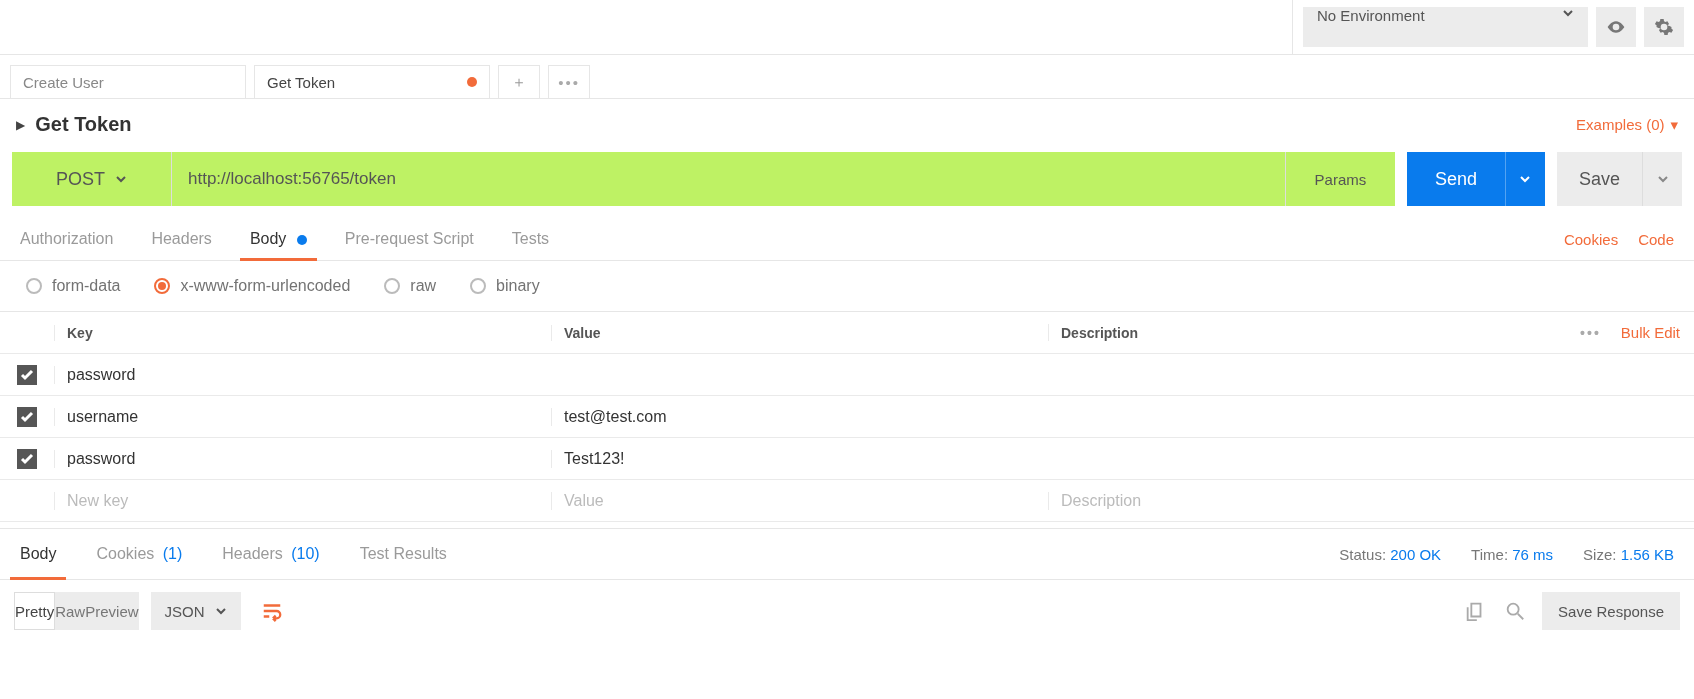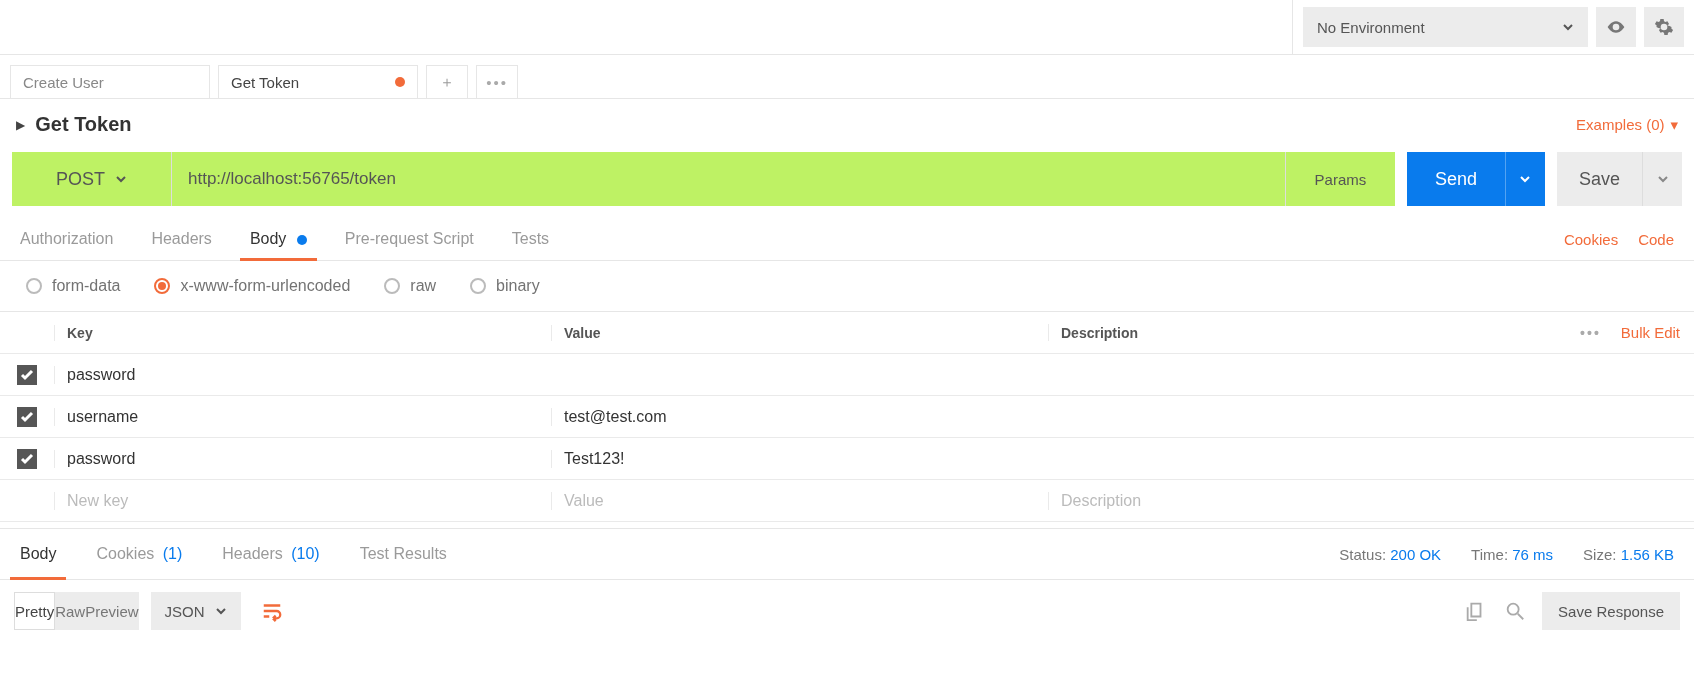--- a/index.html
+++ b/index.html
@@ -2,27 +2,27 @@
 <html><head>
 <meta charset="utf-8">
 <style>
   * { box-sizing: border-box; margin: 0; padding: 0; font-family: -apple-system, BlinkMacSystemFont, "Segoe UI", Helvetica, Arial, sans-serif; }
   body { background: #fff; color: #333; font-size: 15px; }
 
   
   .topbar { height: 55px; display: flex; align-items: center; border-bottom: 1px solid #e6e6e6; }
   .topbar-left { flex: 1; border-right: 1px solid #e6e6e6; height: 100%; }
   .topbar-right { display: flex; align-items: center; gap: 8px; padding: 0 10px; }
-  .env-select { width: 285px; height: 40px; background: #ececec; display: flex; align-items: center; justify-content: space-between; padding: 0 14px; cursor: pointer; color:#555; }
+  .env-select { width: 285px; height: 40px; background: #ececec; display: flex; justify-content: space-between; padding: 0 14px; cursor: pointer; color:#555; }
   .icon-btn { width: 40px; height: 40px; background: #ececec; display:flex; align-items:center; justify-content:center; cursor:pointer; color:#777; }
   .icon-btn svg { width:20px; height:20px; fill:currentColor; }
 
   
   .tabs-row { height: 44px; display:flex; align-items:stretch; padding: 10px 10px 0 10px; gap:8px; border-bottom:1px solid #e6e6e6;}
-  .tab { width:200px; border:1px solid #e6e6e6; border-bottom:none; display:flex; align-items:center; padding:0 12px; color:#888; background:#fff; cursor:pointer; position:relative;}
+  .tab { width:236px; border:1px solid #e6e6e6; border-bottom:none; display:flex; align-items:center; padding:0 12px; color:#888; background:#fff; cursor:pointer; position:relative;}
   .tab.active { color:#444; }
   .tab-dot { width:10px; height:10px; border-radius:50%; background:#f26b3a; margin-left:auto; }
   .tab-small { width:42px; justify-content:center; color:#999; }
 
   
   .title-row { display:flex; align-items:center; padding: 14px 16px 8px 16px; }
   .title-row .tri { margin-right:10px; color:#444; font-size:12px;}
   .title-row h2 { font-size:20px; font-weight:600; color:#333;}
   .title-row .examples { margin-left:auto; color:#f26b3a; font-size:15px; display:flex; align-items:center; gap:6px;}
 

